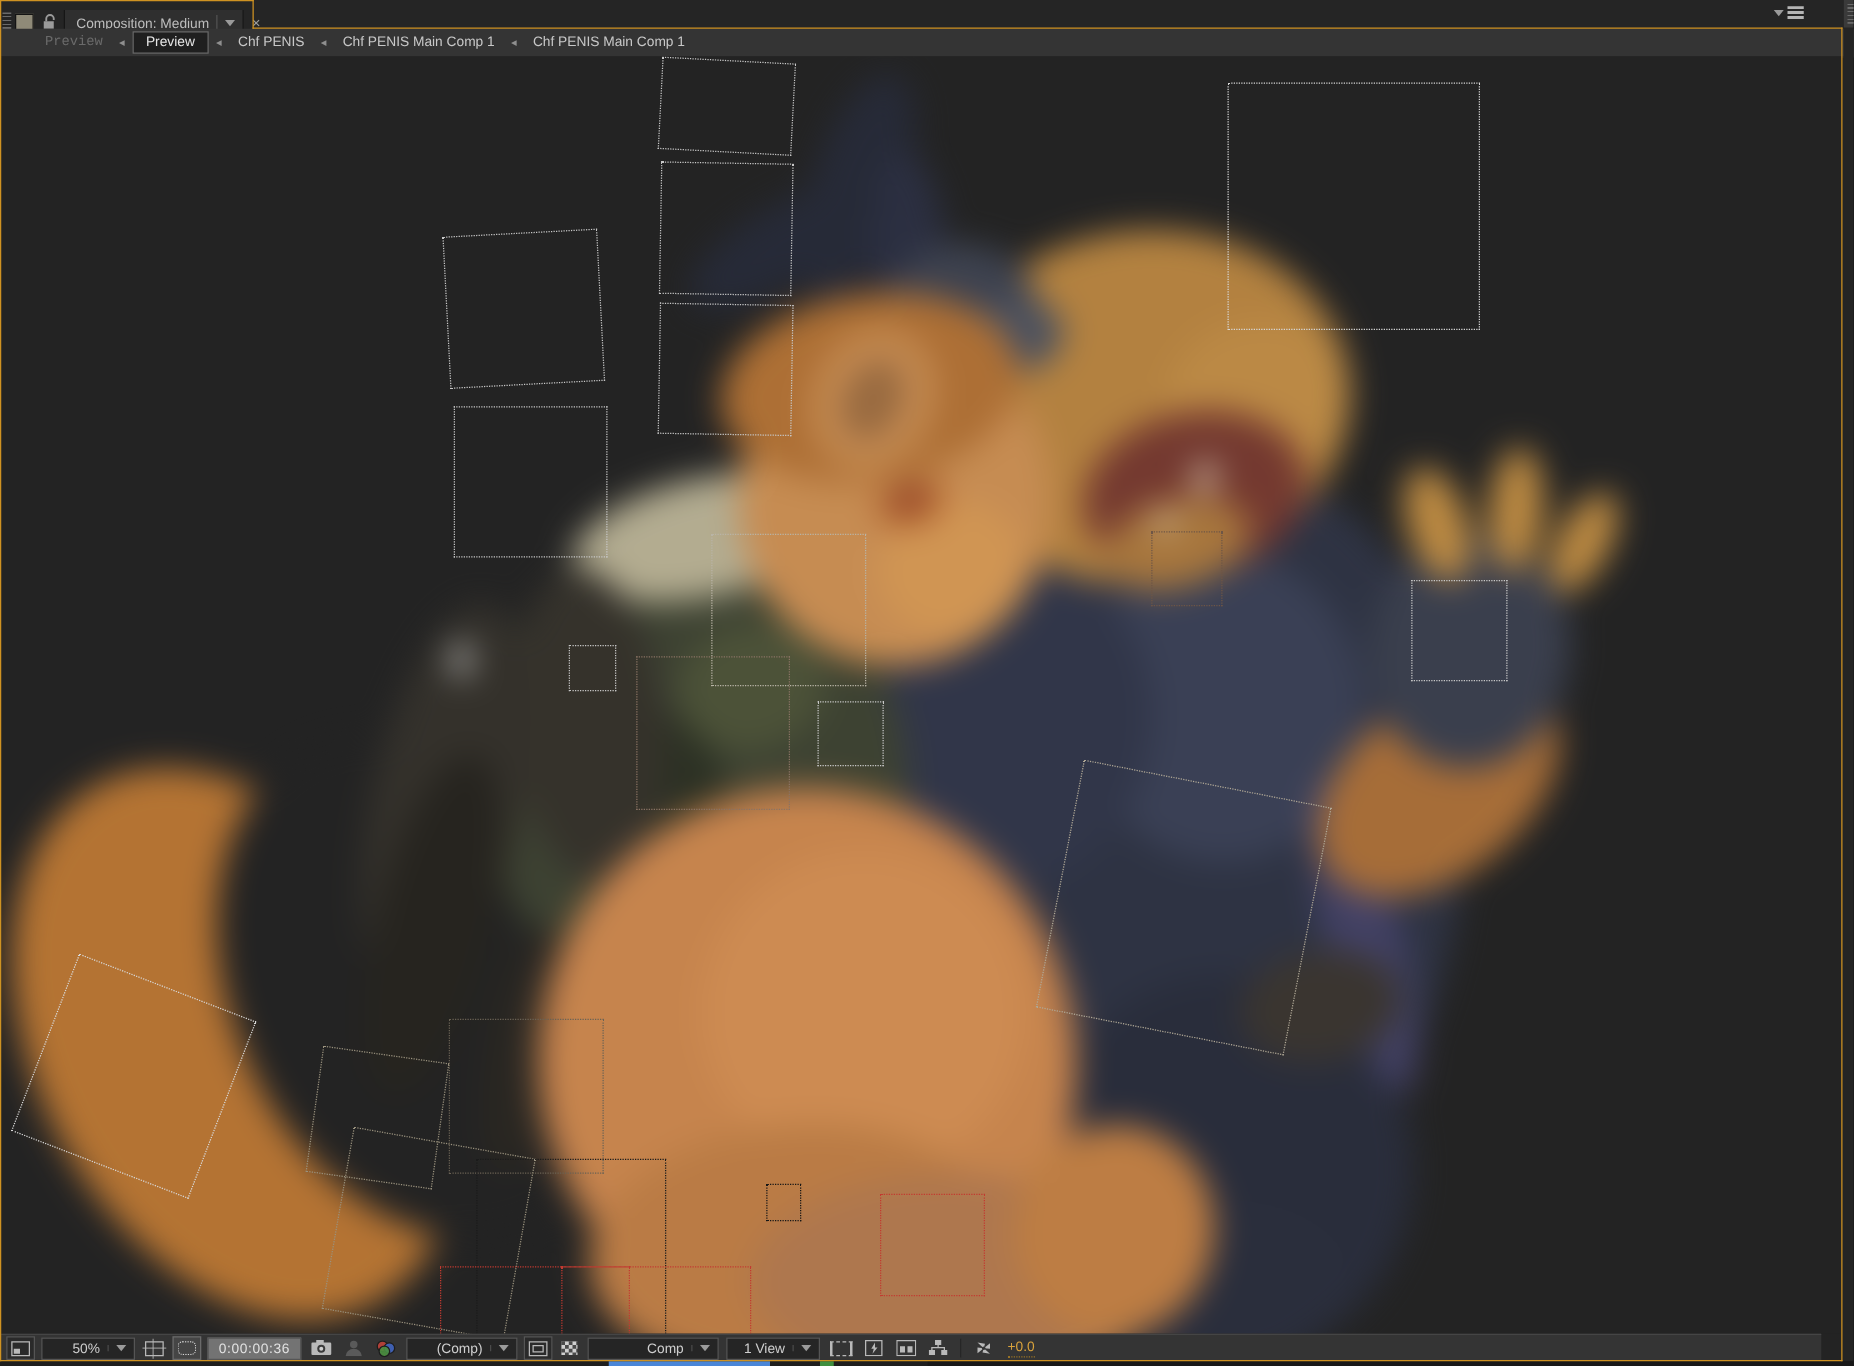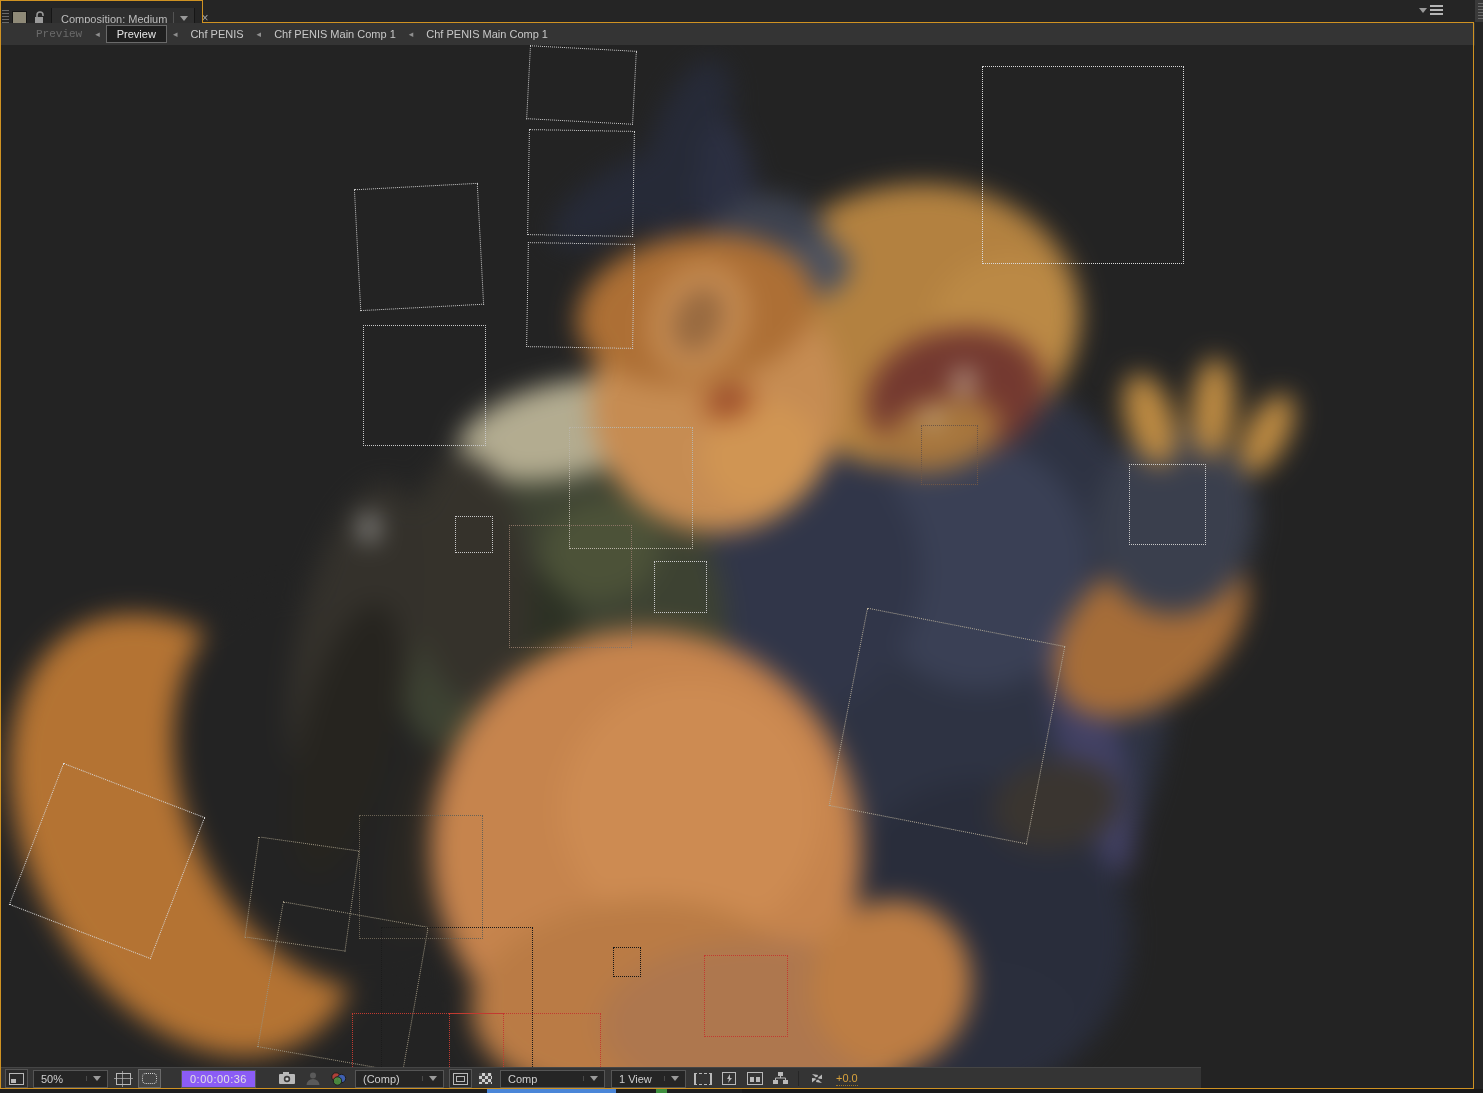--- a/index.html
+++ b/index.html
@@ -30,31 +30,31 @@
   .crumb.dim{color:#6a6a6a;font-family:Liberation Mono, monospace;}
   .crumb.selected{background:#1f1f1f;border:1px solid #6a6a6a;color:#e6e6e6;padding:2px 10px;}
   .crumb-arrow{color:#8f8f8f;font-size:9px;margin:0 6px;}
   
   .viewport{position:absolute;left:1px;top:45px;width:1472px;height:1022px;background:#232323;overflow:hidden;}
   .art-layer{position:absolute;inset:0;filter:blur(13px) saturate(.95);}
   .art-shape{position:absolute;}
   .mask-layer{position:absolute;inset:0;}
   .mask-rect{position:absolute;background:transparent;}
   
-  .statusbar{position:absolute;left:1px;top:1067px;width:1200px;height:21px;background:#343434;
-    border-top:1px solid #454545;display:flex;align-items:center;}
+  .statusbar{position:absolute;left:1px;top:1067px;width:1456px;height:21px;background:#343434;
+    border-top:1px solid #454545;display:flex;align-items:center;text-align:right;}
   .tool-btn{height:17px;display:flex;align-items:center;justify-content:center;padding:0 3px;margin:0 2px;}
   .tool-btn.framed{border:1px solid #555;background:#2a2a2a;}
   .tool-btn.pressed{border:1px solid #6a6a6a;background:#454545;}
   .dd{height:16px;background:#252525;border:1px solid #555;display:flex;align-items:center;
     padding:0 4px 0 7px;margin:0 3px;color:#cfcfcf;}
   .dd .lbl{flex:1;white-space:nowrap;}
   .dd .caret{border-left:1px solid #4a4a4a;padding:0 2px 0 6px;margin-left:6px;display:flex;align-items:center;}
-  .timebox{height:16px;background:#8b5cf6;border:1px solid #555;color:#e2e2e2;
-    display:flex;align-items:center;padding:0 8px;margin:0 18px;letter-spacing:.5px;}
+  .timebox{height:16px;background:#737373;border:1px solid #555;color:#e2e2e2;
+    display:flex;align-items:center;padding:0 8px;margin:0 3px;letter-spacing:.5px;}
   .vsep{width:1px;height:15px;background:#262626;margin:0 5px;}
   .exposure{color:#d8a23c;margin-left:6px;border-bottom:1px dotted #9a7425;padding-bottom:1px;}
   
   .ico-region{width:13px;height:10px;border:1px solid #b9b9b9;position:relative;}
   .ico-region i{position:absolute;left:1px;bottom:1px;width:5px;height:4px;background:#b9b9b9;}
   .ico-grid{width:13px;height:10px;border:1px solid #b9b9b9;position:relative;}
   .ico-grid:before{content:"";position:absolute;left:5px;top:-3px;width:1px;height:16px;background:#b9b9b9;opacity:.7;}
   .ico-grid:after{content:"";position:absolute;left:-3px;top:4px;width:19px;height:1px;background:#b9b9b9;opacity:.7;}
   .ico-mask{width:13px;height:9px;border:1px dotted #d8d8d8;border-radius:4px;}
   .ico-roi{width:13px;height:10px;border:1px solid #b9b9b9;position:relative;}

